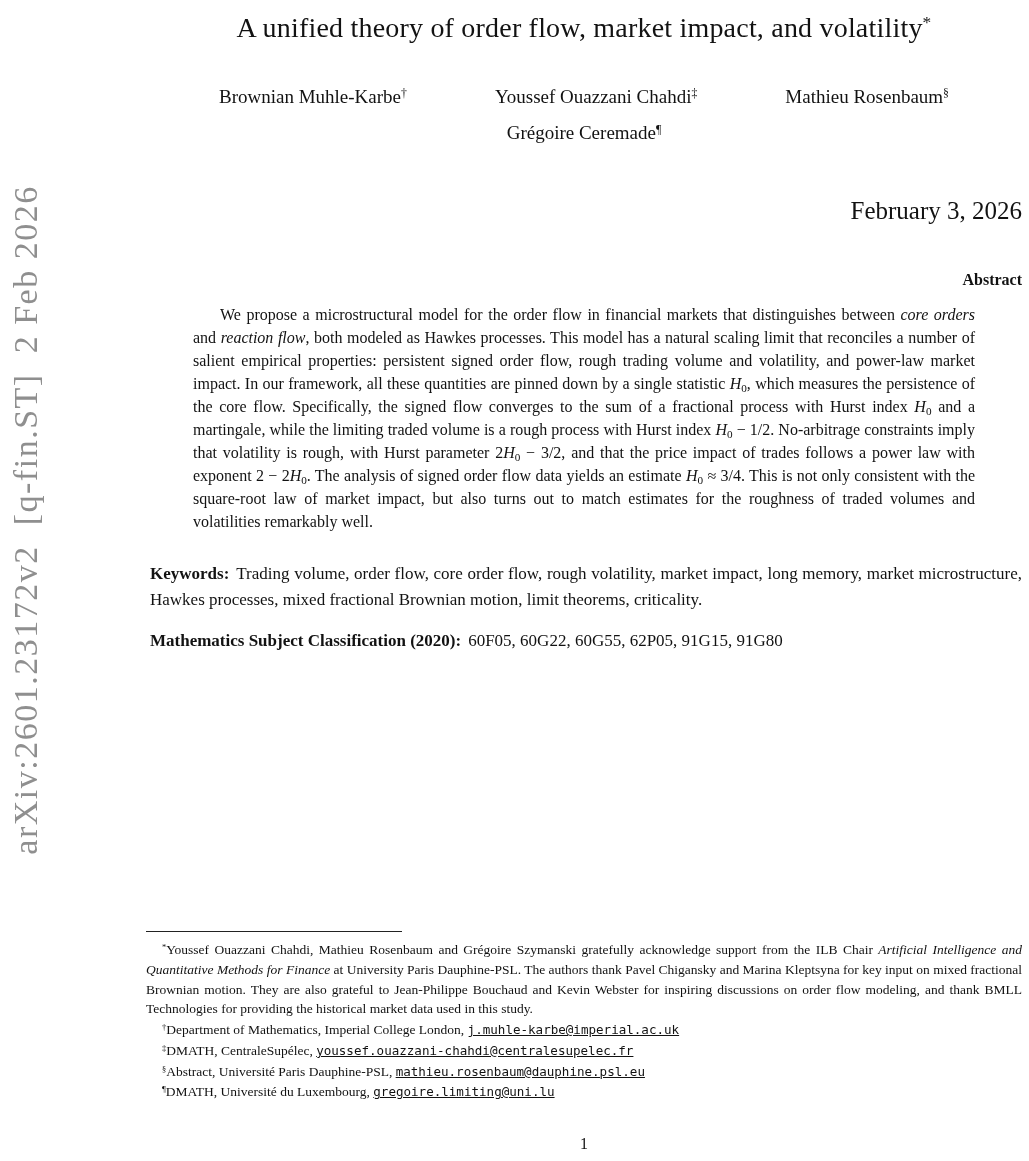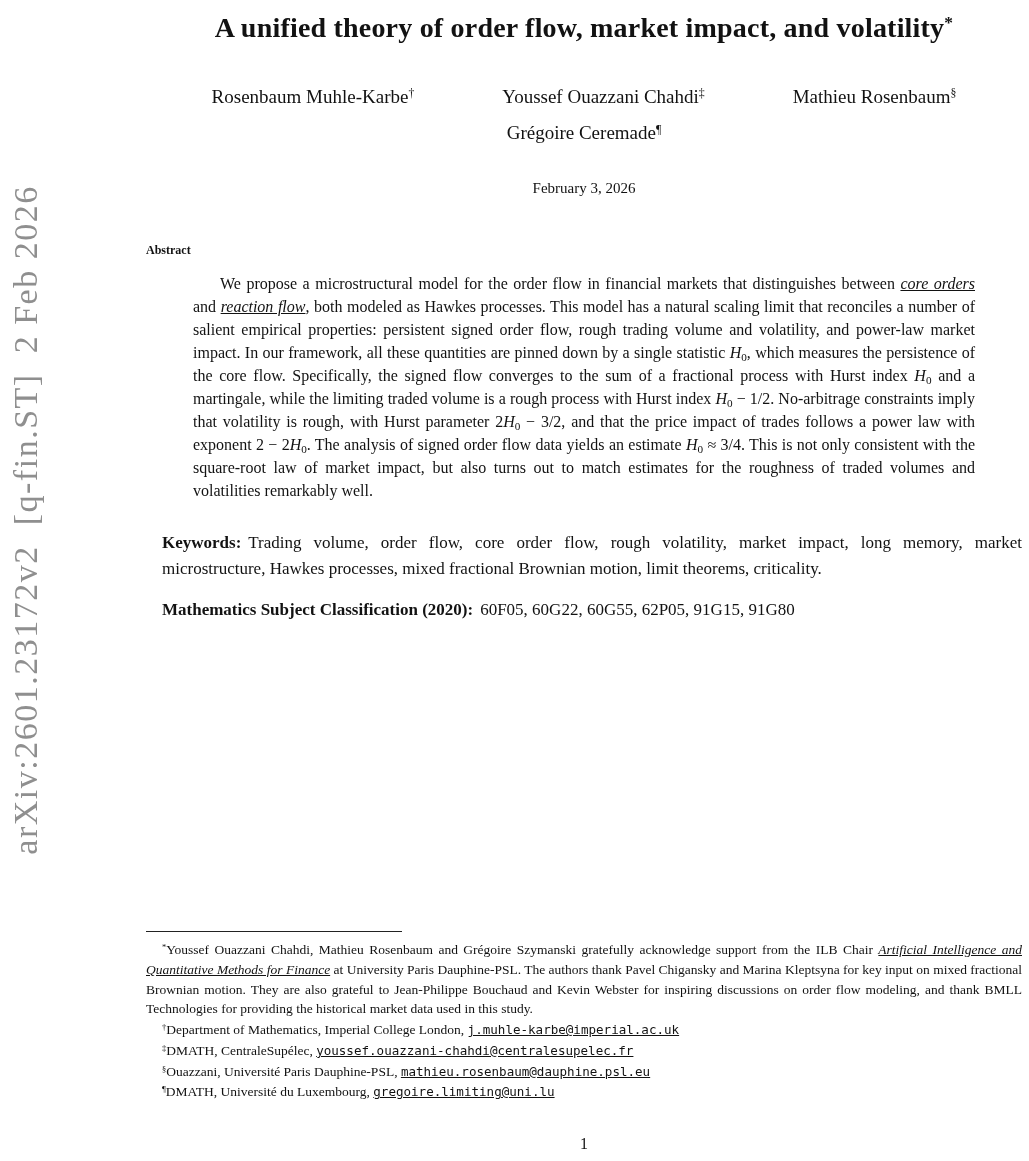--- a/index.html
+++ b/index.html
@@ -27,52 +27,52 @@
     color: #8f8f8f;
   }
 
   
   .content { position: absolute; left: 146px; top: 0; width: 876px; height: 100%; }
 
   .title {
     margin: 12px 0 0 0;
     text-align: center;
     font-size: 28px;
-    font-weight: bold;
+    font-weight: normal;
     letter-spacing: 0.2px;
   }
   .title sup, .author-mark, .fn-mark {
     font-size: 0.62em;
     vertical-align: 0.5em;
     line-height: 0;
   }
 
   .authors-row {
     display: flex;
     justify-content: center;
     gap: 88px;
     margin-top: 42px;
     font-size: 19px;
   }
   .authors-row.second { margin-top: 14px; }
 
-  .date { margin-top: 36px; text-align: center; font-size: 15px; }
+  .date { margin-top: 53px; text-align: right; font-size: 25px; }
 
   .abstract { margin-top: 46px; }
-  .abstract-heading { text-align: left; font-weight: bold; font-size: 12px; }
+  .abstract-heading { text-align: right; font-weight: bold; font-size: 16px; }
   .abstract-text {
     margin: 14px 47px 0 47px;
     font-size: 16px;
     line-height: 1.44;
     text-align: justify;
     text-indent: 27px;
   }
 
   .meta-par {
-    margin: 28px 0 0 16px;
+    margin: 28px 0 0 4px;
     font-size: 17px;
     line-height: 1.5;
     text-align: justify;
   }
   .meta-par.msc { margin-top: 16px; }
   .meta-label { font-weight: bold; margin-right: 7px; }
 
   
   .footnote-area { position: absolute; left: 0; right: 0; bottom: 58px; }
   .footnote-rule { width: 256px; border-top: 1px solid #222; margin: 0 0 8px 0; }
@@ -86,40 +86,40 @@
 
   .page-number {
     position: absolute;
     left: 0; right: 0; bottom: 8px;
     text-align: center;
     font-size: 16px;
   }
 
   
   .seg-n  { font-style: normal; }
-  .seg-i  { font-style: italic; text-decoration: underline; }
+  .seg-i  { font-style: italic; }
   .seg-m  { font-style: italic; }
   .seg-sub { font-size: 0.7em; vertical-align: -0.25em; line-height: 0; }
   .seg-mono { font-family: "DejaVu Sans Mono", "Liberation Mono", monospace; font-size: 0.93em; text-decoration: underline; }
 </style>
 </head>
 <body>
 
 <div class="page">
 
   <div class="watermark">
     <span class="watermark-text" style="color: rgb(143, 143, 143);">arXiv:2601.23172v2  [q-fin.ST]  2 Feb 2026</span>
   </div>
 
   <div class="content">
 
     <h1 class="title"><span>A unified theory of order flow, market impact, and volatility</span><sup>*</sup></h1>
 
     <div class="authors-row">
-      <span class="author"><span>Rosenbaum Muhle-Karbe</span><sup class="author-mark">†</sup></span>
+      <span class="author"><span>Brownian Muhle-Karbe</span><sup class="author-mark">†</sup></span>
       <span class="author"><span>Youssef Ouazzani Chahdi</span><sup class="author-mark">‡</sup></span>
       <span class="author"><span>Mathieu Rosenbaum</span><sup class="author-mark">§</sup></span>
     </div>
 
     <div class="authors-row second">
       <span class="author"><span>Grégoire Ceremade</span><sup class="author-mark">¶</sup></span>
     </div>
 
     <div class="date">February 3, 2026</div>
 
@@ -130,20 +130,20 @@
 
     <p class="meta-par"><b class="meta-label">Keywords:</b><span>Trading volume, order flow, core order flow, rough volatility, market impact, long memory, market microstructure, Hawkes processes, mixed fractional Brownian motion, limit theorems, criticality.</span></p>
 
     <p class="meta-par msc"><b class="meta-label">Mathematics Subject Classification (2020):</b><span>60F05, 60G22, 60G55, 62P05, 91G15, 91G80</span></p>
 
     <div class="footnote-area">
       <div class="footnote-rule"></div>
       <p class="footnote"><sup class="fn-mark">*</sup><span><span class="seg-n">Youssef Ouazzani Chahdi, Mathieu Rosenbaum and Grégoire Szymanski gratefully acknowledge support from the ILB Chair </span><span class="seg-i">Artificial Intelligence and Quantitative Methods for Finance</span><span class="seg-n"> at University Paris Dauphine-PSL. The authors thank Pavel Chigansky and Marina Kleptsyna for key input on mixed fractional Brownian motion. They are also grateful to Jean-Philippe Bouchaud and Kevin Webster for inspiring discussions on order flow modeling, and thank BMLL Technologies for providing the historical market data used in this study.</span></span></p>
       <p class="footnote"><sup class="fn-mark">†</sup><span><span class="seg-n">Department of Mathematics, Imperial College London, </span><span class="seg-mono">j.muhle-karbe@imperial.ac.uk</span></span></p>
       <p class="footnote"><sup class="fn-mark">‡</sup><span><span class="seg-n">DMATH, CentraleSupélec, </span><span class="seg-mono">youssef.ouazzani-chahdi@centralesupelec.fr</span></span></p>
-      <p class="footnote"><sup class="fn-mark">§</sup><span><span class="seg-n">Ouazzani, Université Paris Dauphine-PSL, </span><span class="seg-mono">mathieu.rosenbaum@dauphine.psl.eu</span></span></p>
+      <p class="footnote"><sup class="fn-mark">§</sup><span><span class="seg-n">Abstract, Université Paris Dauphine-PSL, </span><span class="seg-mono">mathieu.rosenbaum@dauphine.psl.eu</span></span></p>
       <p class="footnote"><sup class="fn-mark">¶</sup><span><span class="seg-n">DMATH, Université du Luxembourg, </span><span class="seg-mono">gregoire.limiting@uni.lu</span></span></p>
     </div>
 
     <div class="page-number">1</div>
 
   </div>
 </div>
 
 </body></html>

